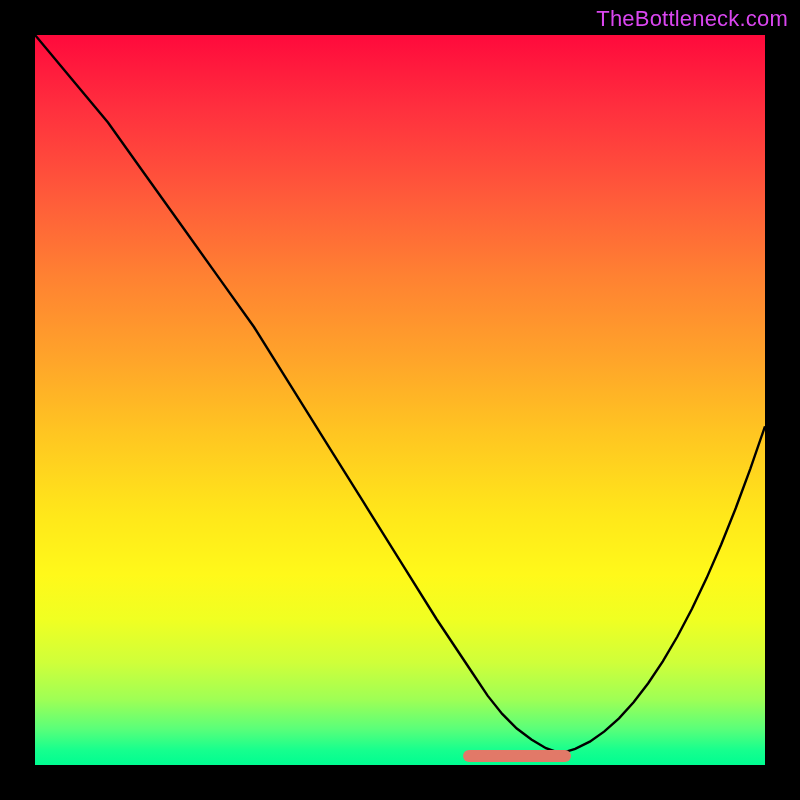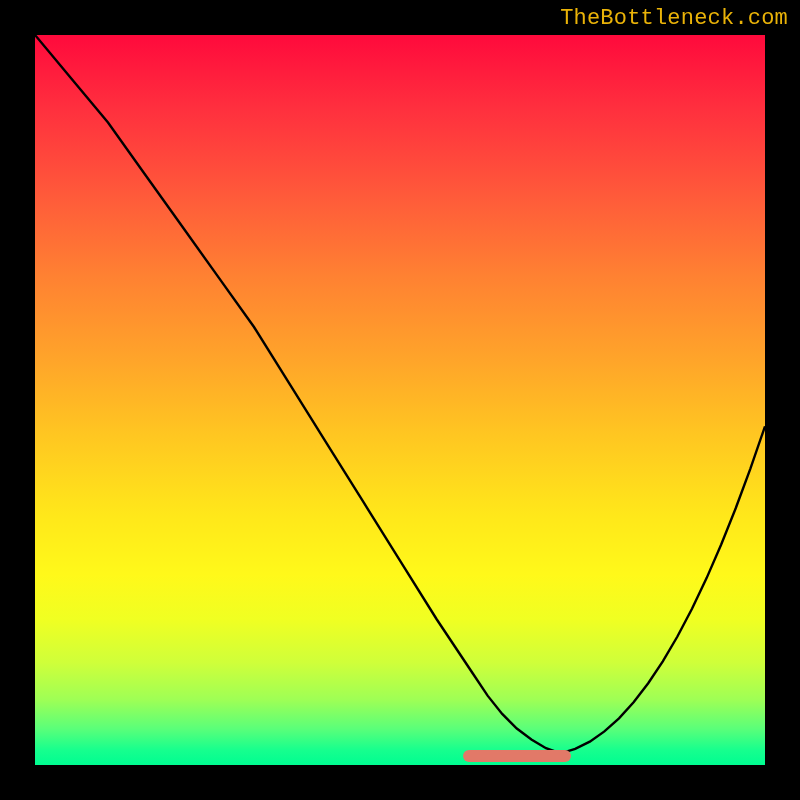--- a/index.html
+++ b/index.html
@@ -14,26 +14,25 @@
   .frame {
     position: relative;
     width: 800px;
     height: 800px;
     background: #000;
   }
   .watermark {
     position: absolute;
     top: 6px;
     right: 12px;
-    color: #eab308;
+    color: #d946ef;
     font-size: 22px;
     font-weight: 500;
     letter-spacing: 0.2px;
     z-index: 10;
-    font-family: Liberation Mono, monospace;
   }
   .plot-area {
     position: absolute;
     left: 35px;
     top: 35px;
     width: 730px;
     height: 730px;
     overflow: hidden;
   }
   .gradient {

